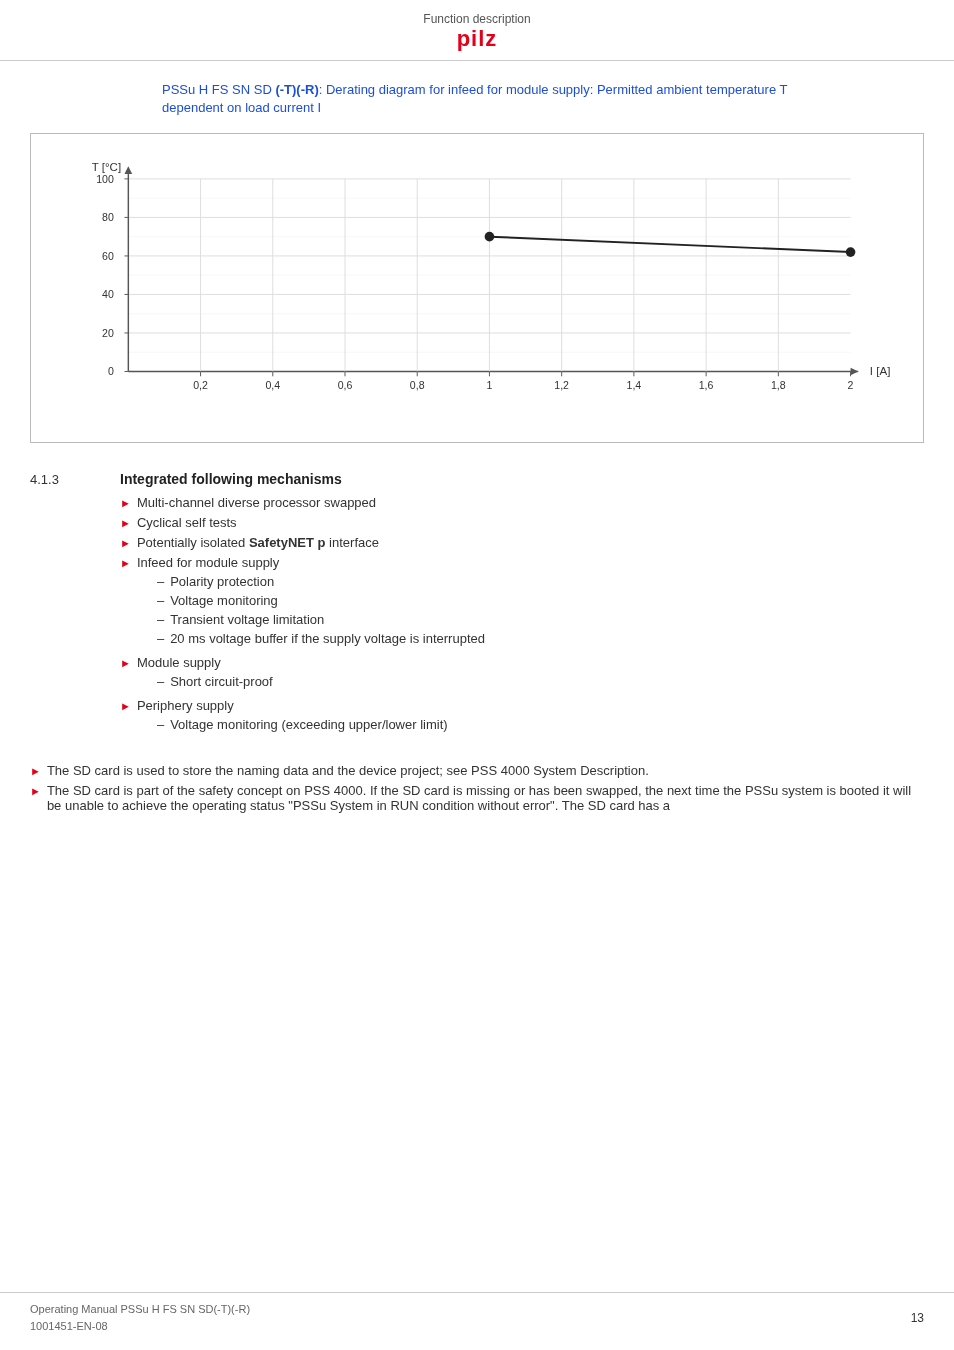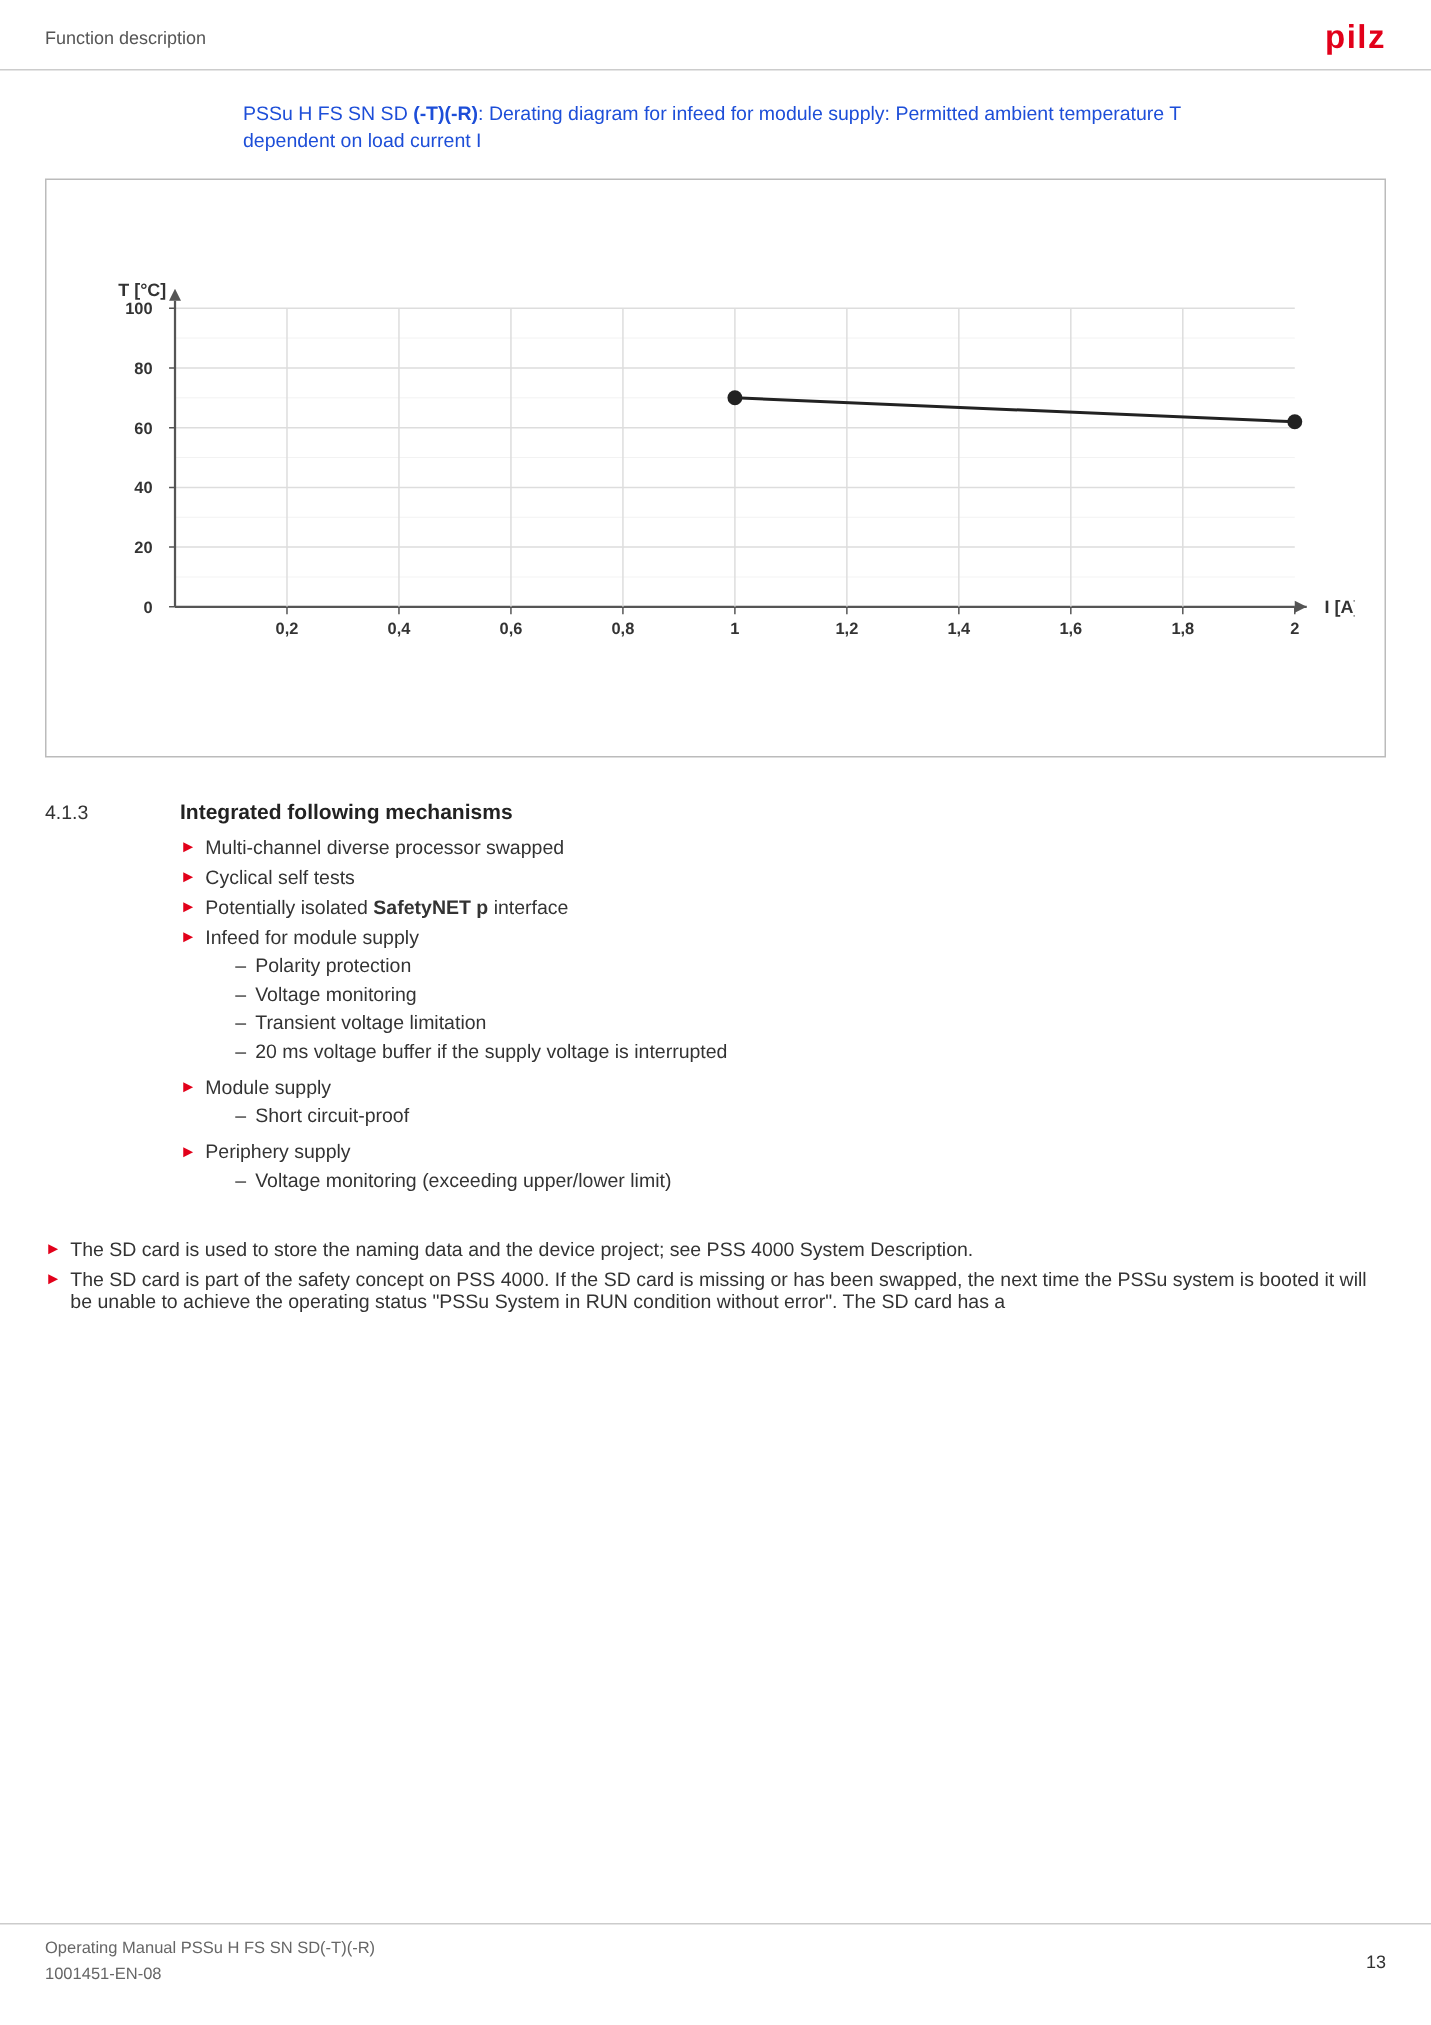--- a/index.html
+++ b/index.html
@@ -13,20 +13,21 @@
       position: relative;
     }
 
     
     .page-header {
       display: flex;
       justify-content: space-between;
       align-items: center;
       padding: 12px 30px 8px 30px;
       border-bottom: 1px solid #ccc;
+      flex-direction: column;
     }
     .header-left {
       font-size: 12px;
       color: #555;
     }
     .logo-pilz {
       font-size: 22px;
       font-weight: bold;
       color: #e2001a;
       letter-spacing: 1px;
@@ -48,26 +49,25 @@
       margin-right: auto;
       text-align: left;
       padding-left: 10px;
     }
     .chart-caption strong {
       font-weight: bold;
     }
 
     .chart-container {
       border: 1px solid #bbb;
-      padding: 16px 20px 20px 16px;
+      padding: 16px 20px 32px 16px;
       margin-bottom: 28px;
       position: relative;
       width: 100%;
-      height: 386px;
-      font-weight: bold;
+      height: 310px;
     }
 
     svg.chart-svg {
       width: 100%;
       height: 100%;
     }
 
     
     .section-block {
       display: flex;
@@ -136,21 +136,21 @@
       color: #333;
     }
     .sub-dash {
       flex-shrink: 0;
       color: #333;
     }
 
     
     .page-footer {
       position: absolute;
-      bottom: 18px;
+      bottom: 8px;
       left: 0;
       right: 0;
       border-top: 1px solid #ccc;
       padding: 8px 30px;
       display: flex;
       justify-content: space-between;
       align-items: center;
     }
     .footer-left {
       font-size: 11px;

